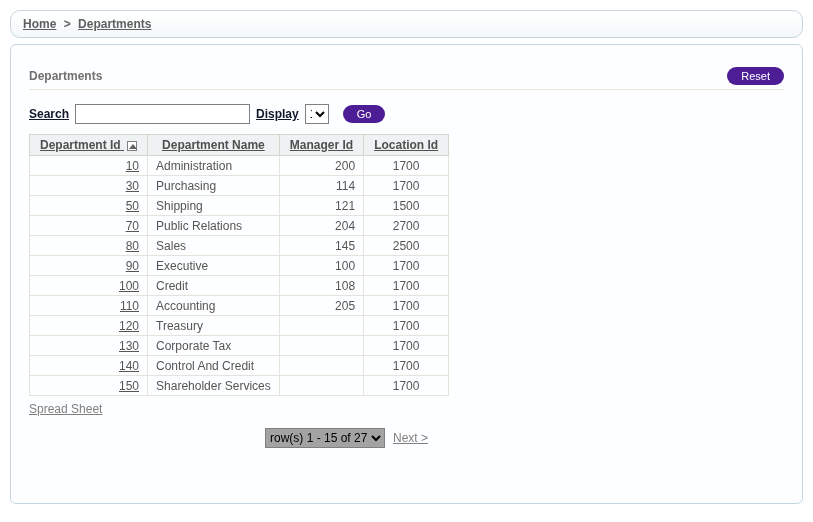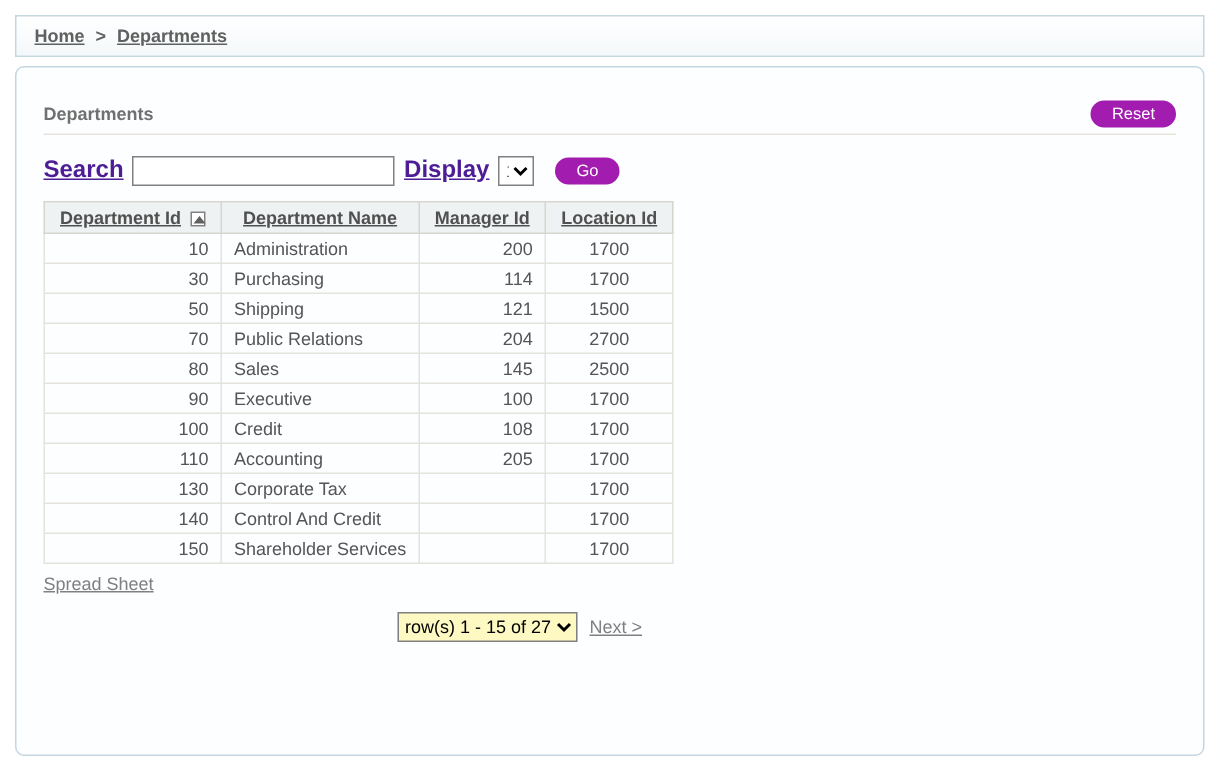--- a/index.html
+++ b/index.html
@@ -6,21 +6,21 @@
   body {
     margin: 0;
     padding: 10px;
     font-family: Arial, Helvetica, sans-serif;
     font-size: 12px;
     background: #ffffff;
     color: #333;
   }
   .breadcrumb-bar {
     border: 1px solid #c5d6e0;
-    border-radius: 0;
+    border-radius: 10px;
     padding: 6px 12px;
     background: linear-gradient(#ffffff, #f4f8fa);
     margin-bottom: 6px;
   }
   .breadcrumb-bar a, .breadcrumb-bar span.sep, .breadcrumb-bar span.crumb {
     font-weight: bold;
     color: #606060;
     font-size: 12px;
   }
   .breadcrumb-bar a { text-decoration: underline; }
@@ -42,42 +42,42 @@
     padding: 0 0 4px 0;
     border-bottom: 1px solid #e9e3d9;
     margin-bottom: 14px;
   }
   .region-title {
     font-weight: bold;
     color: #707070;
     font-size: 12px;
   }
   .btn-pill {
-    background: #a21caf;
+    background: #4c1d95;
     color: #fff;
     border: none;
     border-radius: 11px;
     padding: 2px 14px;
     font-size: 11px;
     font-family: inherit;
     cursor: pointer;
     height: 18px;
     line-height: 14px;
   }
   .search-bar {
     display: flex;
     align-items: center;
     gap: 6px;
     margin-bottom: 10px;
   }
   .search-bar .lbl {
     font-weight: bold;
-    color: #4c1d95;
-    text-decoration: underline;
-    font-size: 16px;
+    color: #0f172a;
+    text-decoration: underline;
+    font-size: 12px;
   }
   .search-input {
     width: 175px;
     height: 20px;
     border: 1px solid #808080;
     padding: 1px 4px;
     font-family: inherit;
     font-size: 12px;
   }
   .display-select {
@@ -107,21 +107,21 @@
     color: #505050;
   }
   table.report td {
     border: 1px solid #e4e4dc;
     padding: 0 8px;
     font-size: 12px;
     color: #555;
     white-space: nowrap;
     height: 20px;
   }
-  .col-deptid { width: 109px; text-align: right; }
+  .col-deptid { width: 109px; text-align: right; text-decoration: underline; }
   .col-deptname { width: 118px; text-align: left; }
   .col-mgrid { width: 80px; text-align: right; }
   .col-locid { width: 80px; text-align: center; }
   .sort-ico {
     display: inline-block;
     width: 10px;
     height: 10px;
     border: 1px solid #808080;
     background: #fff;
     position: relative;
@@ -148,21 +148,21 @@
     display: flex;
     align-items: center;
     gap: 8px;
     padding-left: 236px;
   }
   .pager select {
     height: 20px;
     border: 1px solid #808080;
     font-family: inherit;
     font-size: 12px;
-    background: #fef9c3;
+    background: #a3a3a3;
   }
   .pager .next {
     color: #808080;
     text-decoration: underline;
     font-size: 12px;
   }
 </style>
 </head>
 <body>
 
@@ -251,20 +251,26 @@
             <td class="col-mgrid">108</td>
             <td class="col-locid">1700</td>
           </tr>
           <tr>
             <td class="col-deptid">110</td>
             <td class="col-deptname">Accounting</td>
             <td class="col-mgrid">205</td>
             <td class="col-locid">1700</td>
           </tr>
           <tr>
+            <td class="col-deptid">120</td>
+            <td class="col-deptname">Treasury</td>
+            <td class="col-mgrid"></td>
+            <td class="col-locid">1700</td>
+          </tr>
+          <tr>
             <td class="col-deptid">130</td>
             <td class="col-deptname">Corporate Tax</td>
             <td class="col-mgrid"></td>
             <td class="col-locid">1700</td>
           </tr>
           <tr>
             <td class="col-deptid">140</td>
             <td class="col-deptname">Control And Credit</td>
             <td class="col-mgrid"></td>
             <td class="col-locid">1700</td>

